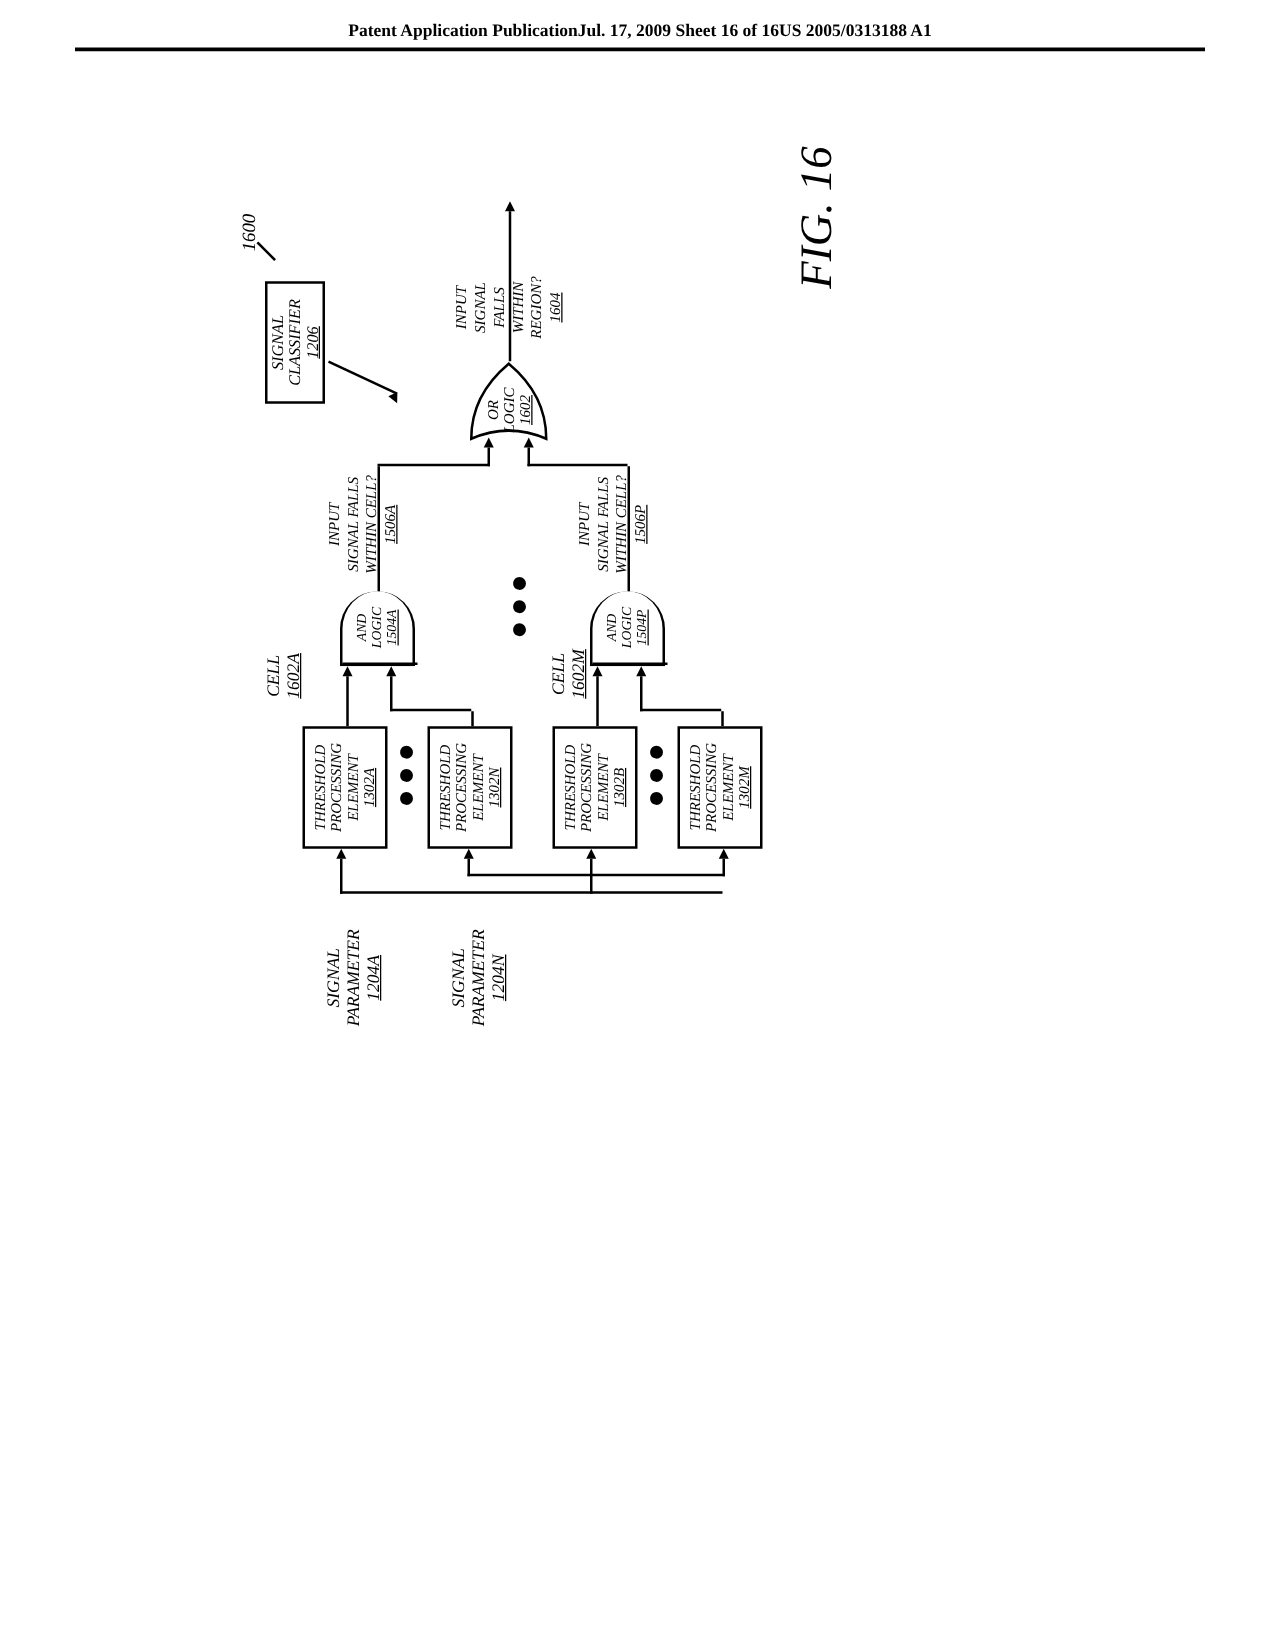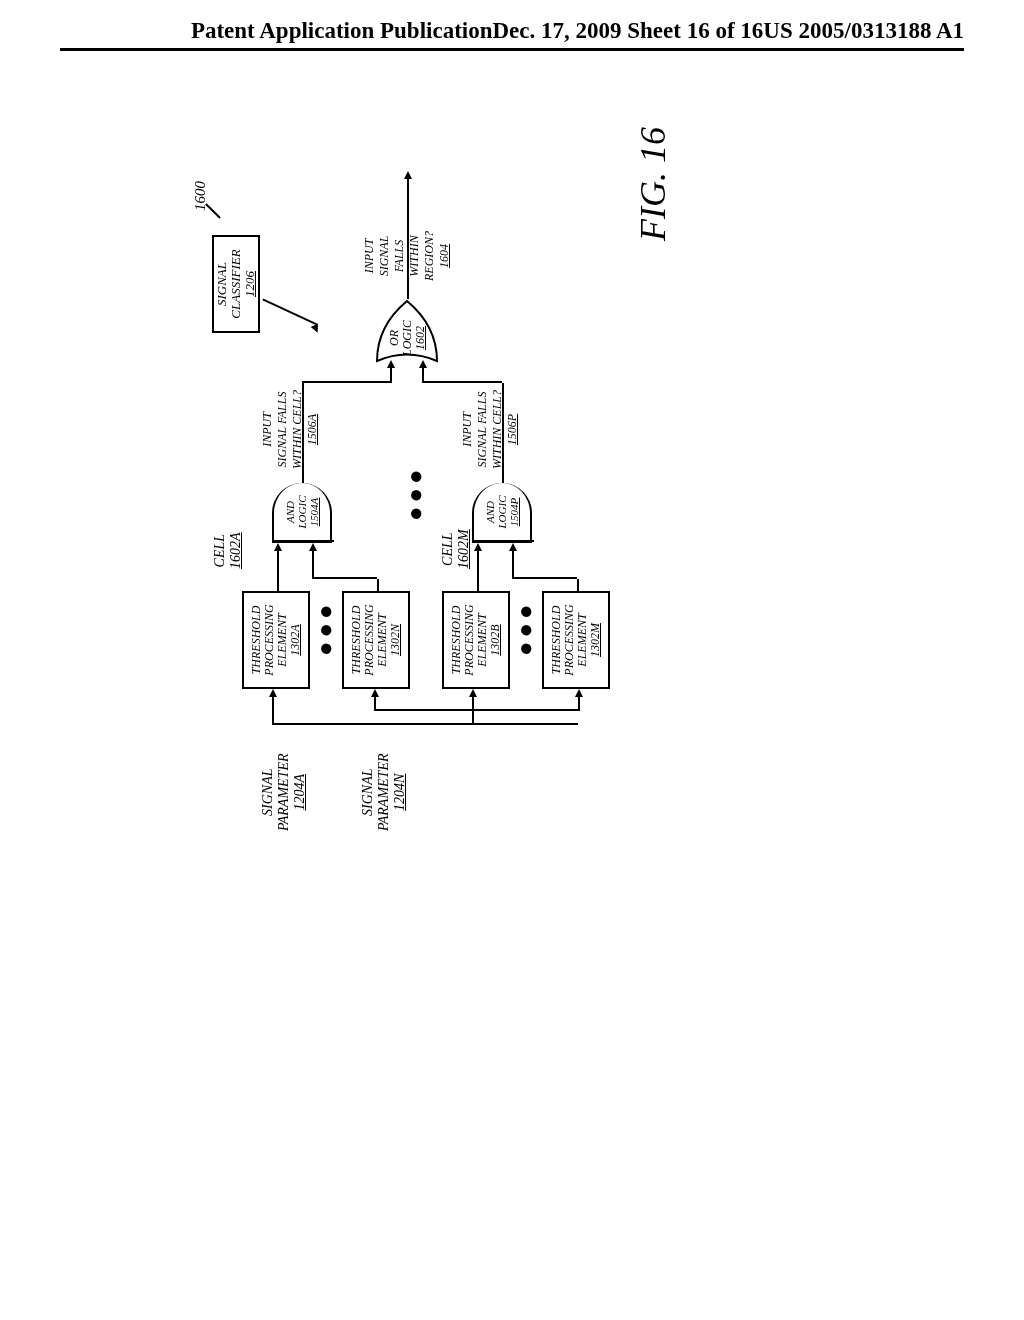--- a/index.html
+++ b/index.html
@@ -6,27 +6,27 @@
     body {
       width: 1024px;
       height: 1320px;
       background: white;
       font-family: "Times New Roman", serif;
       font-style: italic;
       position: relative;
     }
     .header {
       display: flex;
-      justify-content: flex-end;
+      justify-content: center;
       align-items: center;
       padding: 18px 60px 4px 60px;
       font-family: "Times New Roman", serif;
       font-style: normal;
       font-weight: bold;
-      font-size: 23px;
+      font-size: 14px;
     }
     .header-rule {
       height: 3px;
       background: black;
       margin: 0 60px 40px 60px;
     }
     .diagram-container {
       position: relative;
       width: 700px;
       height: 720px;
@@ -159,21 +159,21 @@
     
     
     .wire { height: 2px; }
     .vwire { width: 2px; }
   </style>
 </head>
 <body>
 
 <div class="header">
   <span>Patent Application Publication</span>
-  <span>Dec. 17, 2009  Sheet 16 of 16</span>
+  <span>Jul. 17, 2009  Sheet 16 of 16</span>
   <span>US 2005/0313188 A1</span>
 </div>
 <div class="header-rule"></div>
 
 <div class="diagram-container">
 
   <div class="label sig-param-a">
     <span>SIGNAL</span><br>
     <span>PARAMETER</span><br>
     <span class="underline">1204A</span>

